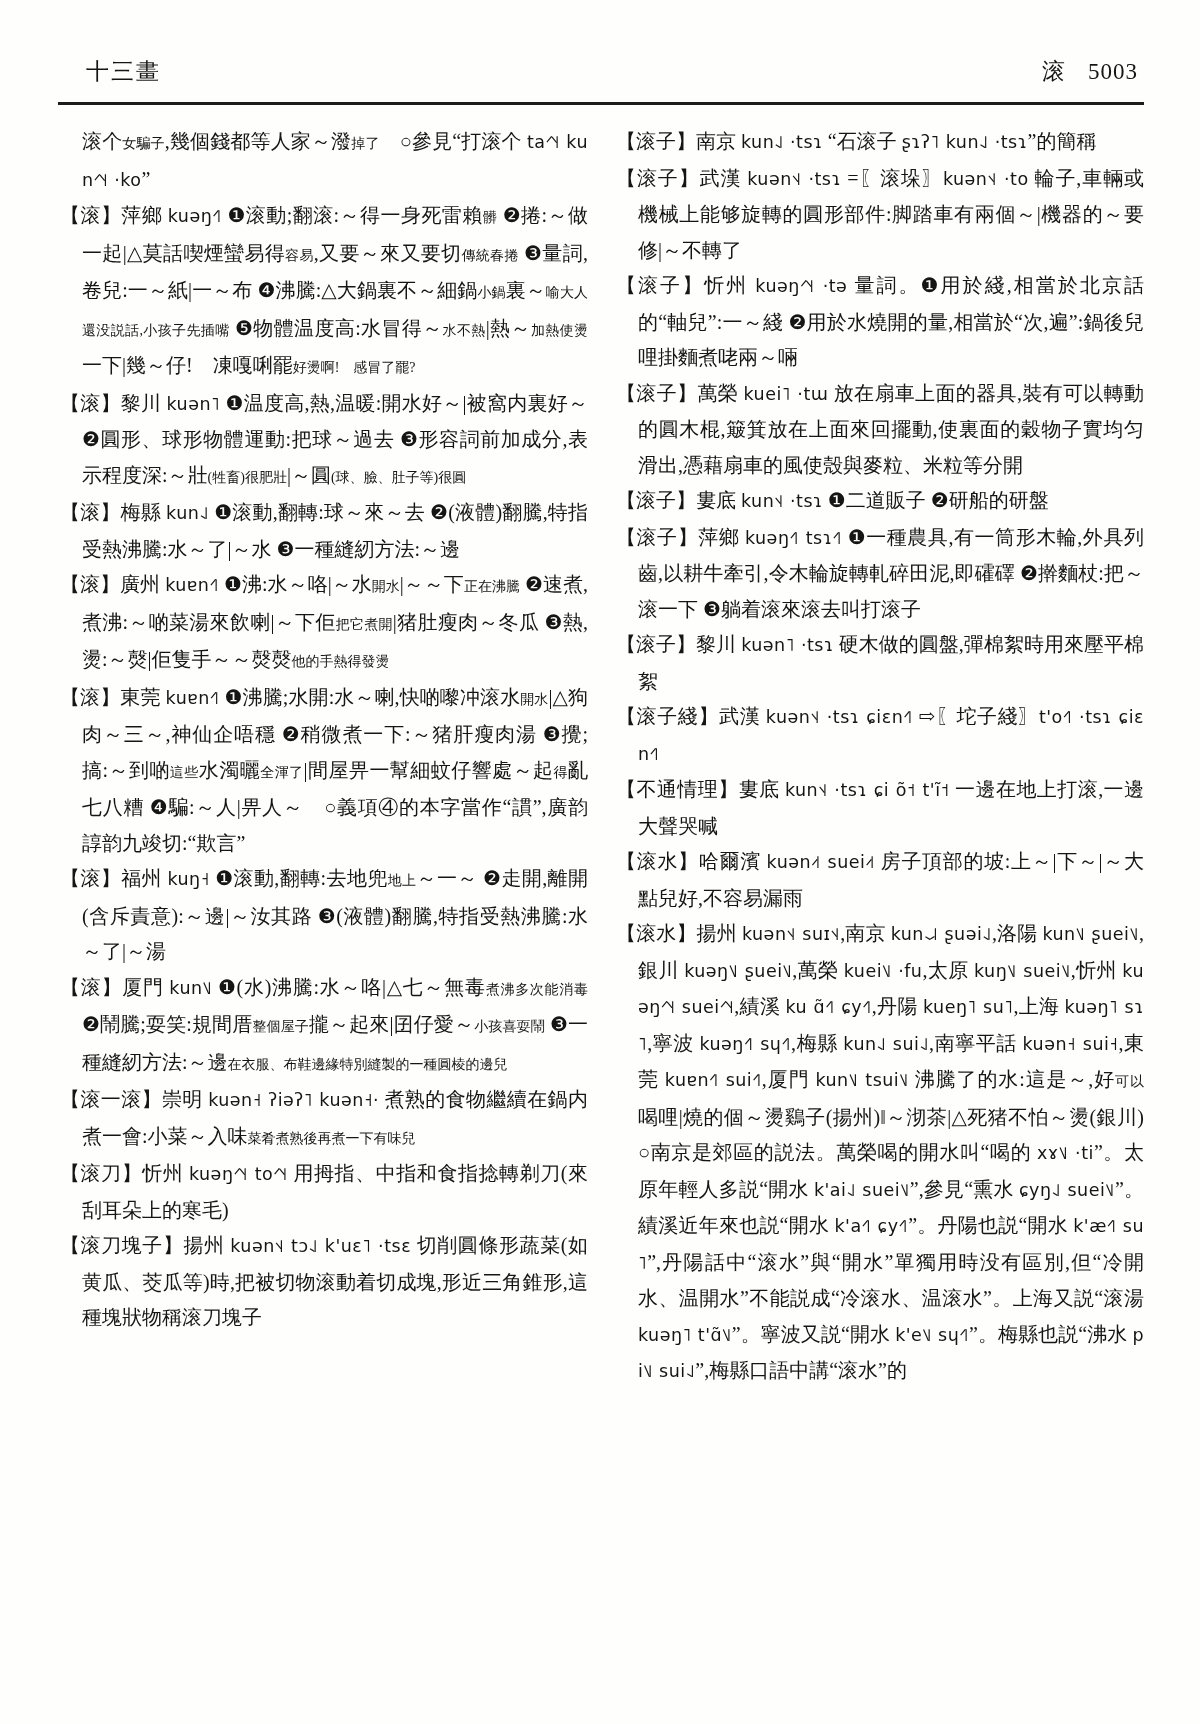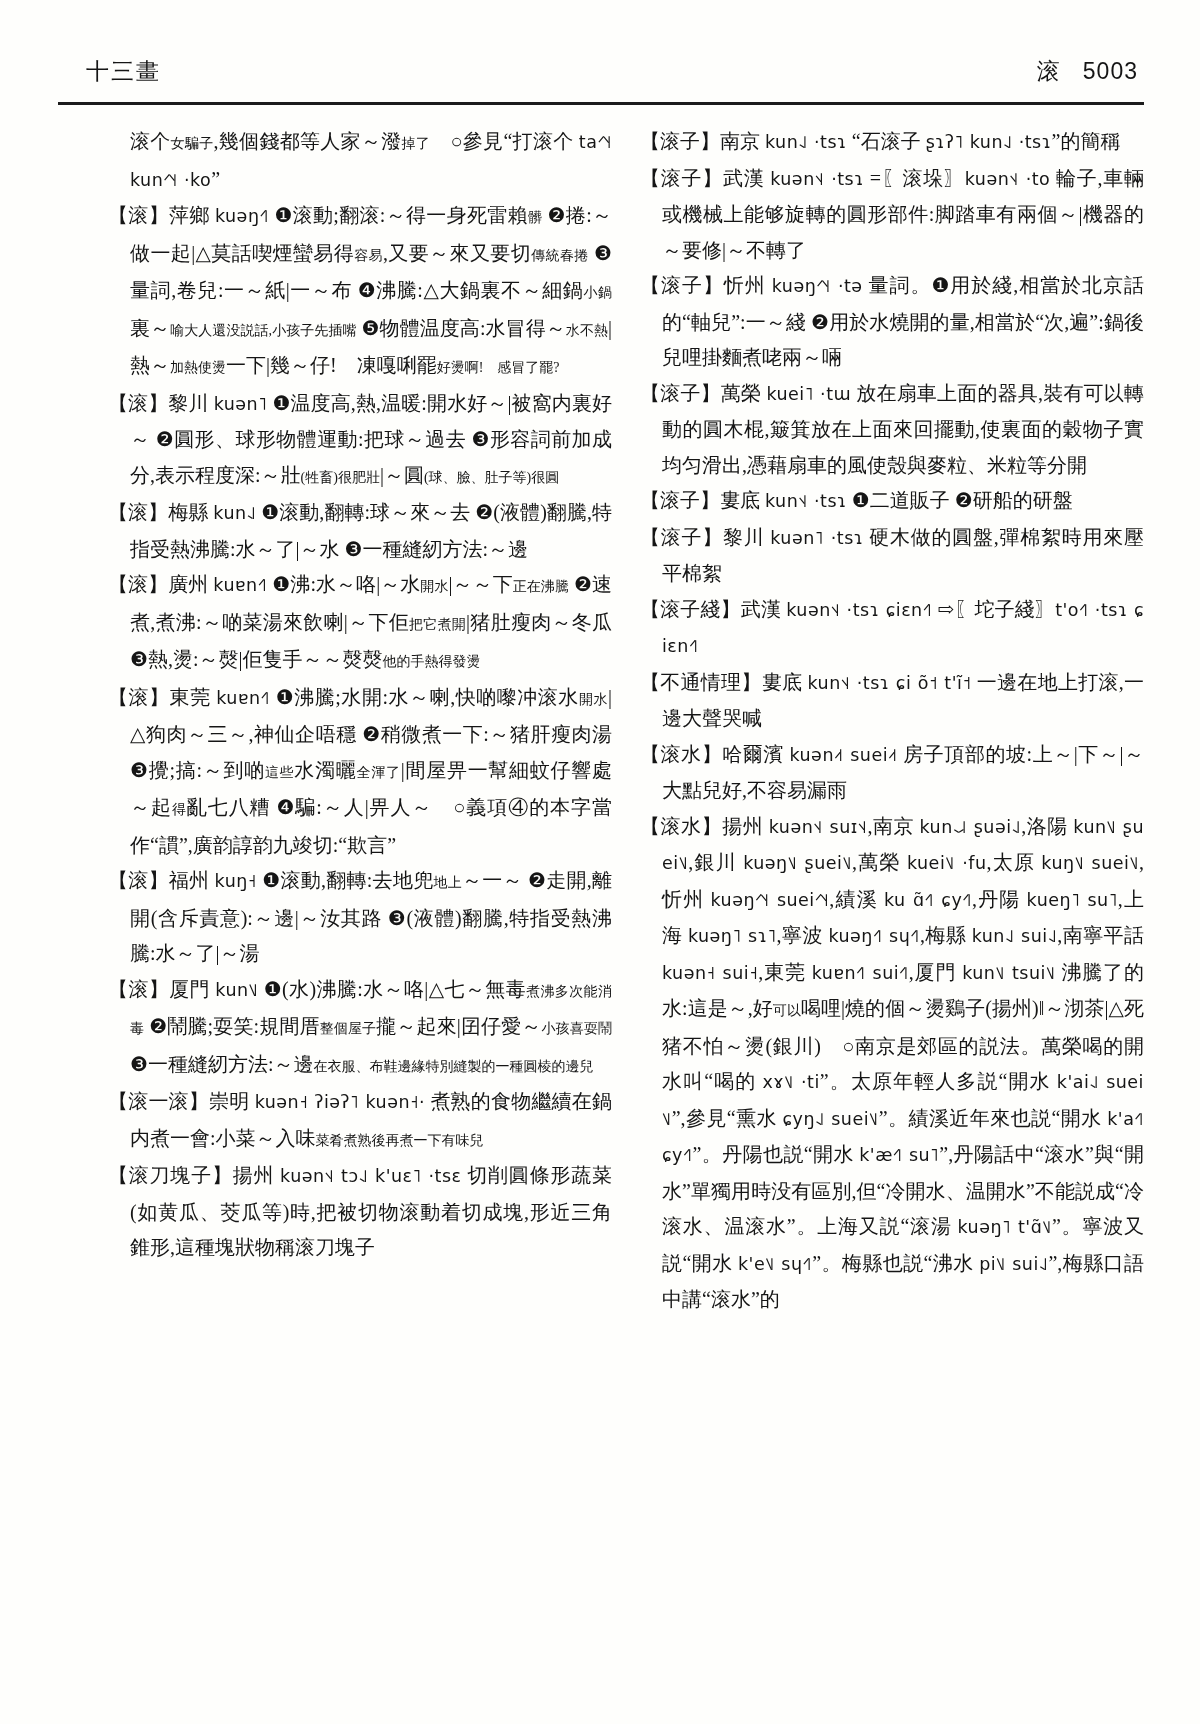--- a/index.html
+++ b/index.html
@@ -7,25 +7,25 @@
     width:1200px;height:1724px;background:#fefefc;color:#151515;
     position:relative;box-sizing:border-box;margin:0 auto;
     font-family:"Liberation Serif","DejaVu Serif",serif;
   }
   .header{
     position:absolute;top:56px;left:86px;right:62px;
     display:flex;justify-content:space-between;align-items:flex-end;
     font-size:23px;letter-spacing:2px;
   }
   .header .right{display:flex;gap:22px;align-items:baseline;letter-spacing:1px;}
-  .header .pageno{font-size:23px;font-family:Liberation Sans, sans-serif;}
+  .header .pageno{font-size:23px;font-family:Liberation Serif, serif;}
   .rule{position:absolute;top:102px;left:58px;right:56px;height:0;border-top:3px solid #1c1c1c;}
   .columns{
     position:absolute;top:124px;left:60px;right:56px;bottom:30px;
-    display:flex;gap:28px;overflow:hidden;margin-left:48px;
+    display:flex;gap:28px;overflow:hidden;
   }
   .col{width:50%;box-sizing:border-box;overflow:hidden;}
   .entry{
     margin:0;font-size:20px;line-height:35.5px;
     text-align:justify;text-justify:inter-character;
     padding-left:22px;text-indent:-22px;
     word-break:break-all;
   }
   .entry.cont{text-indent:0;}
   .t-n{}
@@ -48,28 +48,30 @@
     <div class="col">
         <p class="entry cont"><span class="t-n">滚个</span><span class="t-s">女騙子</span><span class="t-n">,幾個錢都等人家～潑</span><span class="t-s">掉了</span><span class="t-n">　○參見“打滚个 </span><span class="t-i">ta˧˥˧ kun˧˥˧ ·ko</span><span class="t-n">”</span></p>
         <p class="entry"><span class="t-n">【滚】萍鄉 </span><span class="t-i">kuəŋ˧˥</span><span class="t-n"> ❶滚動;翻滚:～得一身死雷賴</span><span class="t-s">髒</span><span class="t-n"> ❷捲:～做一起|△莫話喫煙蠻易得</span><span class="t-s">容易</span><span class="t-n">,又要～來又要切</span><span class="t-s">傳統春捲</span><span class="t-n"> ❸量詞,卷兒:一～紙|一～布 ❹沸騰:△大鍋裏不～細鍋</span><span class="t-s">小鍋</span><span class="t-n">裏～</span><span class="t-s">喻大人還没説話,小孩子先插嘴</span><span class="t-n"> ❺物體温度高:水冒得～</span><span class="t-s">水不熱</span><span class="t-n">|熱～</span><span class="t-s">加熱使燙</span><span class="t-n">一下|幾～仔!　凍嘎唎罷</span><span class="t-s">好燙啊!　感冒了罷?</span></p>
         <p class="entry"><span class="t-n">【滚】黎川 </span><span class="t-i">kuən˥</span><span class="t-n"> ❶温度高,熱,温暖:開水好～|被窩内裏好～ ❷圓形、球形物體運動:把球～過去 ❸形容詞前加成分,表示程度深:～壯</span><span class="t-s">(牲畜)很肥壯</span><span class="t-n">|～圓</span><span class="t-s">(球、臉、肚子等)很圓</span></p>
         <p class="entry"><span class="t-n">【滚】梅縣 </span><span class="t-i">kun˨˩</span><span class="t-n"> ❶滚動,翻轉:球～來～去 ❷(液體)翻騰,特指受熱沸騰:水～了|～水 ❸一種縫紉方法:～邊</span></p>
         <p class="entry"><span class="t-n">【滚】廣州 </span><span class="t-i">kuɐn˧˥</span><span class="t-n"> ❶沸:水～咯|～水</span><span class="t-s">開水</span><span class="t-n">|～～下</span><span class="t-s">正在沸騰</span><span class="t-n"> ❷速煮,煮沸:～啲菜湯來飲喇|～下佢</span><span class="t-s">把它煮開</span><span class="t-n">|猪肚瘦肉～冬瓜 ❸熱,燙:～㷫|佢隻手～～㷫㷫</span><span class="t-s">他的手熱得發燙</span></p>
         <p class="entry"><span class="t-n">【滚】東莞 </span><span class="t-i">kuɐn˧˥</span><span class="t-n"> ❶沸騰;水開:水～喇,快啲嚟冲滚水</span><span class="t-s">開水</span><span class="t-n">|△狗肉～三～,神仙企唔穩 ❷稍微煮一下:～猪肝瘦肉湯 ❸攪;搞:～到啲</span><span class="t-s">這些</span><span class="t-n">水濁曬</span><span class="t-s">全渾了</span><span class="t-n">|間屋畀一幫細蚊仔響處～起</span><span class="t-s">得</span><span class="t-n">亂七八糟 ❹騙:～人|畀人～　○義項④的本字當作“謴”,廣韵諄韵九竣切:“欺言”</span></p>
         <p class="entry"><span class="t-n">【滚】福州 </span><span class="t-i">kuŋ˧</span><span class="t-n"> ❶滚動,翻轉:去地兜</span><span class="t-s">地上</span><span class="t-n">～一～ ❷走開,離開(含斥責意):～邊|～汝其路 ❸(液體)翻騰,特指受熱沸騰:水～了|～湯</span></p>
         <p class="entry"><span class="t-n">【滚】厦門 </span><span class="t-i">kun˥˩</span><span class="t-n"> ❶(水)沸騰:水～咯|△七～無毒</span><span class="t-s">煮沸多次能消毒</span><span class="t-n"> ❷鬧騰;耍笑:規間厝</span><span class="t-s">整個屋子</span><span class="t-n">攏～起來|囝仔愛～</span><span class="t-s">小孩喜耍鬧</span><span class="t-n"> ❸一種縫紉方法:～邊</span><span class="t-s">在衣服、布鞋邊緣特別縫製的一種圓棱的邊兒</span></p>
         <p class="entry"><span class="t-n">【滚一滚】崇明 </span><span class="t-i">kuən˧ ʔiəʔ˥ kuən˧·</span><span class="t-n"> 煮熟的食物繼續在鍋内煮一會:小菜～入味</span><span class="t-s">菜肴煮熟後再煮一下有味兒</span></p>
+        <p class="entry"><span class="t-n">【滚刀】忻州 </span><span class="t-i">kuəŋ˧˥˧ to˧˥˧</span><span class="t-n"> 用拇指、中指和食指捻轉剃刀(來刮耳朵上的寒毛)</span></p>
         <p class="entry"><span class="t-n">【滚刀塊子】揚州 </span><span class="t-i">kuən˦˨ tɔ˨˩ k'uɛ˥ ·tsɛ</span><span class="t-n"> 切削圓條形蔬菜(如黄瓜、茭瓜等)時,把被切物滚動着切成塊,形近三角錐形,這種塊狀物稱滚刀塊子</span></p>
       </div>
     <div class="col">
         <p class="entry"><span class="t-n">【滚子】南京 </span><span class="t-i">kun˨˩ ·tsɿ</span><span class="t-n"> “石滚子 </span><span class="t-i">ʂɿʔ˥ kun˨˩ ·tsɿ</span><span class="t-n">”的簡稱</span></p>
         <p class="entry"><span class="t-n">【滚子】武漢 </span><span class="t-i">kuən˦˨ ·tsɿ</span><span class="t-n"> =〖滚垛〗</span><span class="t-i">kuən˦˨ ·to</span><span class="t-n"> 輪子,車輛或機械上能够旋轉的圓形部件:脚踏車有兩個～|機器的～要修|～不轉了</span></p>
         <p class="entry"><span class="t-n">【滚子】忻州 </span><span class="t-i">kuəŋ˧˥˧ ·tə</span><span class="t-n"> 量詞。❶用於綫,相當於北京話的“軸兒”:一～綫 ❷用於水燒開的量,相當於“次,遍”:鍋後兒哩掛麵煮咾兩～啢</span></p>
         <p class="entry"><span class="t-n">【滚子】萬榮 </span><span class="t-i">kuei˥ ·tɯ</span><span class="t-n"> 放在扇車上面的器具,裝有可以轉動的圓木棍,簸箕放在上面來回擺動,使裏面的穀物子實均匀滑出,憑藉扇車的風使殼與麥粒、米粒等分開</span></p>
         <p class="entry"><span class="t-n">【滚子】婁底 </span><span class="t-i">kun˦˨ ·tsɿ</span><span class="t-n"> ❶二道販子 ❷研船的研盤</span></p>
+        <p class="entry"><span class="t-n">【滚子】萍鄉 </span><span class="t-i">kuəŋ˧˥ tsɿ˧˥</span><span class="t-n"> ❶一種農具,有一筒形木輪,外具列齒,以耕牛牽引,令木輪旋轉軋碎田泥,即礭礋 ❷擀麵杖:把～滚一下 ❸躺着滚來滚去叫打滚子</span></p>
         <p class="entry"><span class="t-n">【滚子】黎川 </span><span class="t-i">kuən˥ ·tsɿ</span><span class="t-n"> 硬木做的圓盤,彈棉絮時用來壓平棉絮</span></p>
         <p class="entry"><span class="t-n">【滚子綫】武漢 </span><span class="t-i">kuən˦˨ ·tsɿ ɕiɛn˧˥</span><span class="t-n"> ⇨〖坨子綫〗</span><span class="t-i">t'o˧˥ ·tsɿ ɕiɛn˧˥</span></p>
         <p class="entry"><span class="t-n">【不通情理】婁底 </span><span class="t-i">kun˦˨ ·tsɿ ɕi õ˦ t'ĩ˦</span><span class="t-n"> 一邊在地上打滚,一邊大聲哭喊</span></p>
         <p class="entry"><span class="t-n">【滚水】哈爾濱 </span><span class="t-i">kuən˨˦ suei˨˦</span><span class="t-n"> 房子頂部的坡:上～|下～|～大點兒好,不容易漏雨</span></p>
         <p class="entry"><span class="t-n">【滚水】揚州 </span><span class="t-i">kuən˦˨ suɪ˦˨</span><span class="t-n">,南京 </span><span class="t-i">kun˨˩˨ ʂuəi˨˩</span><span class="t-n">,洛陽 </span><span class="t-i">kun˥˩ ʂuei˥˩</span><span class="t-n">,銀川 </span><span class="t-i">kuəŋ˥˩ ʂuei˥˩</span><span class="t-n">,萬榮 </span><span class="t-i">kuei˥˩ ·fu</span><span class="t-n">,太原 </span><span class="t-i">kuŋ˥˩ suei˥˩</span><span class="t-n">,忻州 </span><span class="t-i">kuəŋ˧˥˧ suei˧˥˧</span><span class="t-n">,績溪 </span><span class="t-i">ku ɑ̃˧˥ ɕy˧˥</span><span class="t-n">,丹陽 </span><span class="t-i">kueŋ˥ su˥</span><span class="t-n">,上海 </span><span class="t-i">kuəŋ˥ sɿ˥</span><span class="t-n">,寧波 </span><span class="t-i">kuəŋ˧˥ sɥ˧˥</span><span class="t-n">,梅縣 </span><span class="t-i">kun˨˩ sui˨˩</span><span class="t-n">,南寧平話 </span><span class="t-i">kuən˧ sui˧</span><span class="t-n">,東莞 </span><span class="t-i">kuɐn˧˥ sui˧˥</span><span class="t-n">,厦門 </span><span class="t-i">kun˥˩ tsui˥˩</span><span class="t-n"> 沸騰了的水:這是～,好</span><span class="t-s">可以</span><span class="t-n">喝哩|燒的個～燙鷄子(揚州)‖～沏茶|△死猪不怕～燙(銀川)　○南京是郊區的説法。萬榮喝的開水叫“喝的 </span><span class="t-i">xɤ˥˩ ·ti</span><span class="t-n">”。太原年輕人多説“開水 </span><span class="t-i">k'ai˨˩ suei˥˩</span><span class="t-n">”,參見“熏水 </span><span class="t-i">ɕyŋ˨˩ suei˥˩</span><span class="t-n">”。績溪近年來也説“開水 </span><span class="t-i">k'a˧˥ ɕy˧˥</span><span class="t-n">”。丹陽也説“開水 </span><span class="t-i">k'æ˧˥ su˥</span><span class="t-n">”,丹陽話中“滚水”與“開水”單獨用時没有區別,但“冷開水、温開水”不能説成“冷滚水、温滚水”。上海又説“滚湯 </span><span class="t-i">kuəŋ˥ t'ɑ̃˥˩</span><span class="t-n">”。寧波又説“開水 </span><span class="t-i">k'e˥˩ sɥ˧˥</span><span class="t-n">”。梅縣也説“沸水 </span><span class="t-i">pi˥˩ sui˨˩</span><span class="t-n">”,梅縣口語中講“滚水”的</span></p>
       </div>
   </div>
 </div>
 
 </body></html>

